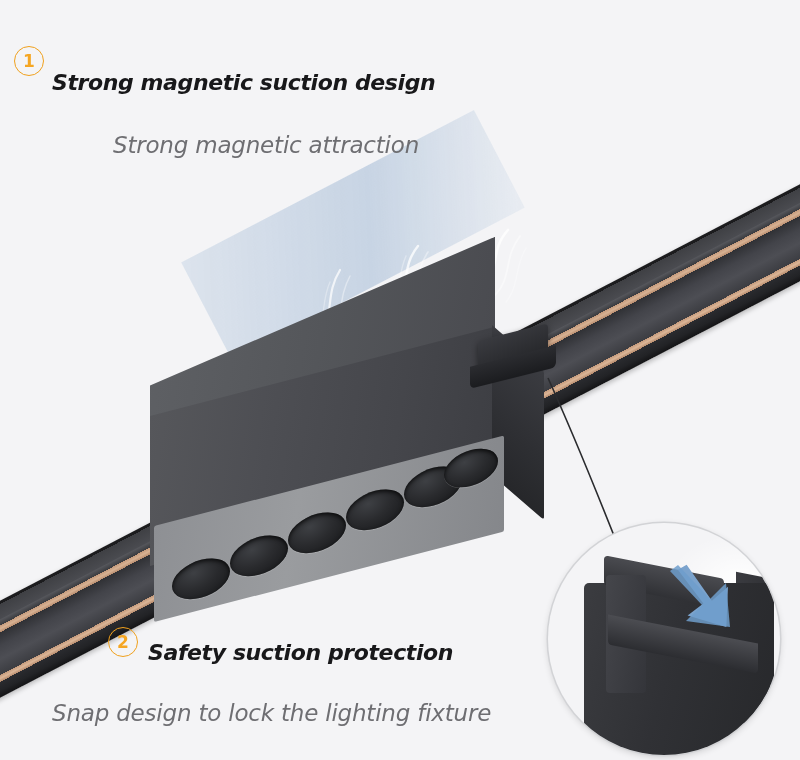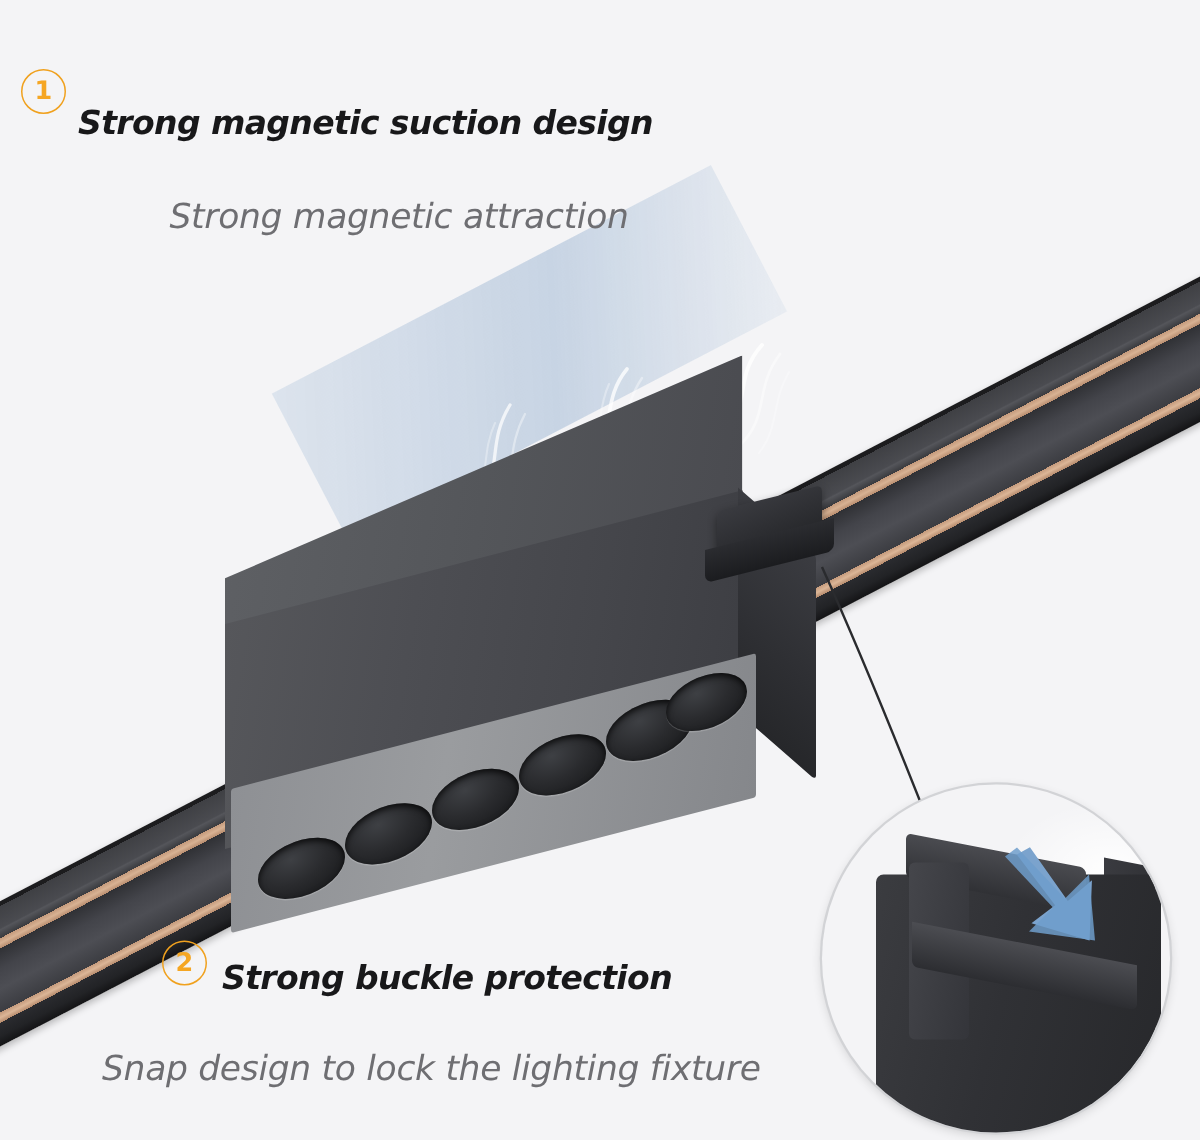--- a/index.html
+++ b/index.html
@@ -31,21 +31,21 @@
     font-family:"DejaVu Sans", sans-serif;
     font-style:italic;font-weight:500;
     color:#6e6e72;font-size:23px;letter-spacing:-0.2px;
   }
 
   #badge1{left:14px;top:46px;}
   #title1{left:52px;top:70px;}
   #sub1{left:113px;top:132px;}
   #badge2{left:108px;top:627px;}
   #title2{left:148px;top:640px;}
-  #sub2{left:68px;top:700px;}
+  #sub2{left:52px;top:700px;}
 
   
   #rail-wrap{position:absolute;left:0;top:0;width:800px;height:760px;}
   .rail{
     position:absolute;
     transform-origin:0 0;
   }
   
   #rail-main{
     left:-60px;top:632px;
@@ -283,16 +283,16 @@
       <path d="M14 12 L44 44 L58 28 L62 68 L22 62 L36 48 L6 18 Z" fill="#7ba3cd" transform="rotate(8 46 43)"></path>
       <path d="M10 8 L42 42 L58 26 L62 70 L18 64 L34 48 L2 14 Z" fill="#6f9dcb" opacity="0.85"></path>
     </svg>
   </div>
 
   <div class="badge" id="badge1">1</div>
   <div class="headline" id="title1">Strong magnetic suction design</div>
   <div class="subline" id="sub1">Strong magnetic attraction</div>
 
   <div class="badge" id="badge2">2</div>
-  <div class="headline" id="title2">Strong buckle protection</div>
+  <div class="headline" id="title2">Safety suction protection</div>
   <div class="subline" id="sub2">Snap design to lock the lighting fixture</div>
 
 </div>
 
 </body></html>

